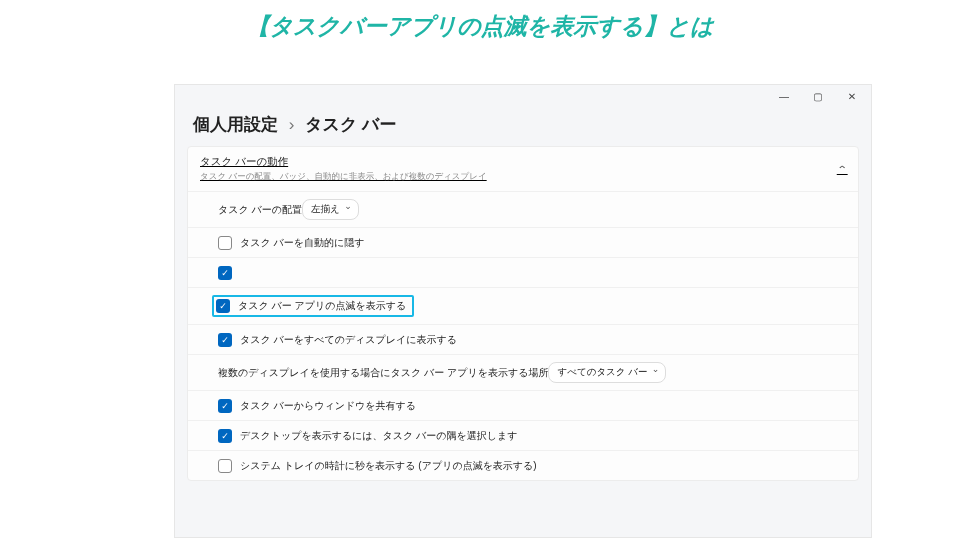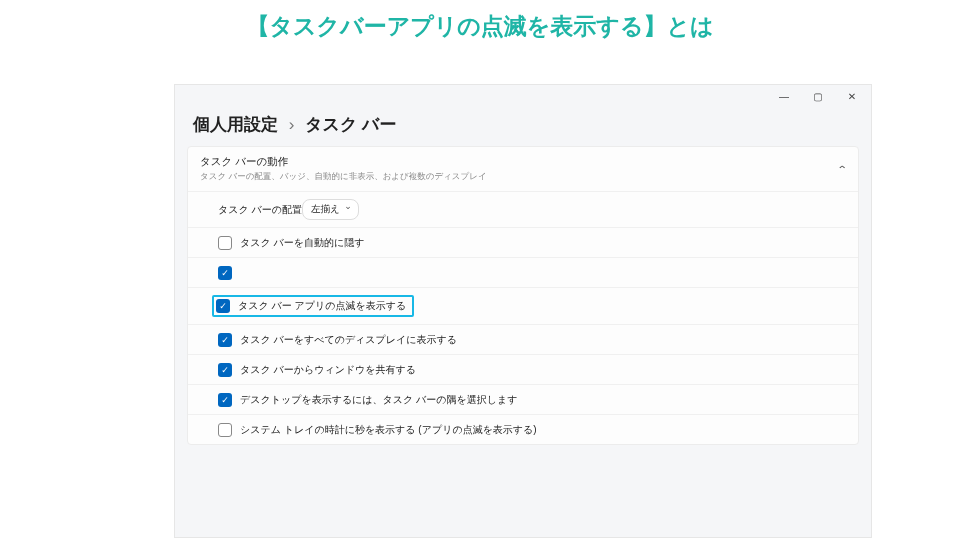--- a/index.html
+++ b/index.html
@@ -12,20 +12,21 @@
   }
   .banner {
     text-align: center;
     padding: 10px 0 6px;
   }
   .banner-line {
     color: #1fb5a6;
     font-weight: 700;
     font-size: 23px;
     line-height: 1.45;
+    font-style: italic;
   }
   .window {
     position: absolute;
     left: 174px;
     top: 84px;
     width: 698px;
     height: 454px;
     background: #f5f6f8;
     border: 1px solid #e6e6e6;
   }
@@ -51,20 +52,21 @@
     margin: 0 12px 8px;
     background: #fdfdfd;
     border: 1px solid #ececec;
     border-radius: 4px;
   }
   .panel-head {
     display: flex;
     justify-content: space-between;
     align-items: center;
     padding: 8px 12px 8px 12px;
+    text-decoration: underline;
   }
   .ph-title { font-size: 10.5px; color: #222; }
   .ph-sub { font-size: 8.5px; color: #888; margin-top: 2px; }
   .chev { font-size: 10px; color: #555; transform: scaleX(1.3); }
   .row {
     display: flex;
     align-items: center;
     padding: 7px 12px 7px 30px;
     border-top: 1px solid #f0f0f0;
     font-size: 10px;
@@ -166,20 +168,28 @@
       </div>
     </div>
 
     <div class="row">
       <div class="row-left">
         <span class="cb on">✓</span>
         <span>タスク バーをすべてのディスプレイに表示する</span>
       </div>
     </div>
 
+    <div class="row">
+      <div class="row-left">
+        <span>複数のディスプレイを使用する場合にタスク バー アプリを表示する場所</span>
+      </div>
+      <div class="select" style="min-width:88px">
+        <span>すべてのタスク バー</span>
+      </div>
+    </div>
 
     <div class="row">
       <div class="row-left">
         <span class="cb on">✓</span>
         <span>タスク バーからウィンドウを共有する</span>
       </div>
     </div>
 
     <div class="row">
       <div class="row-left">

